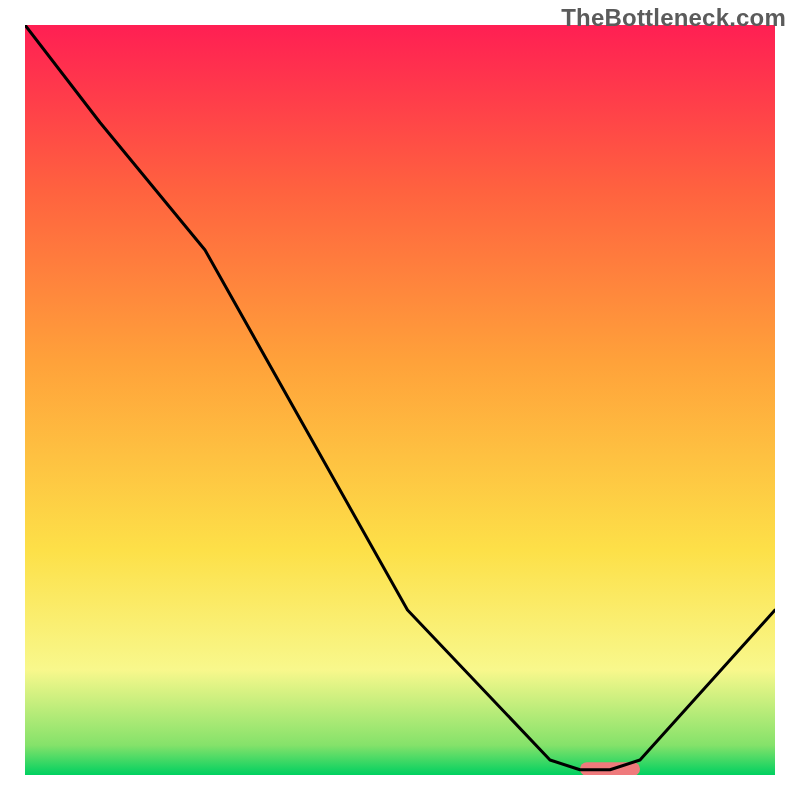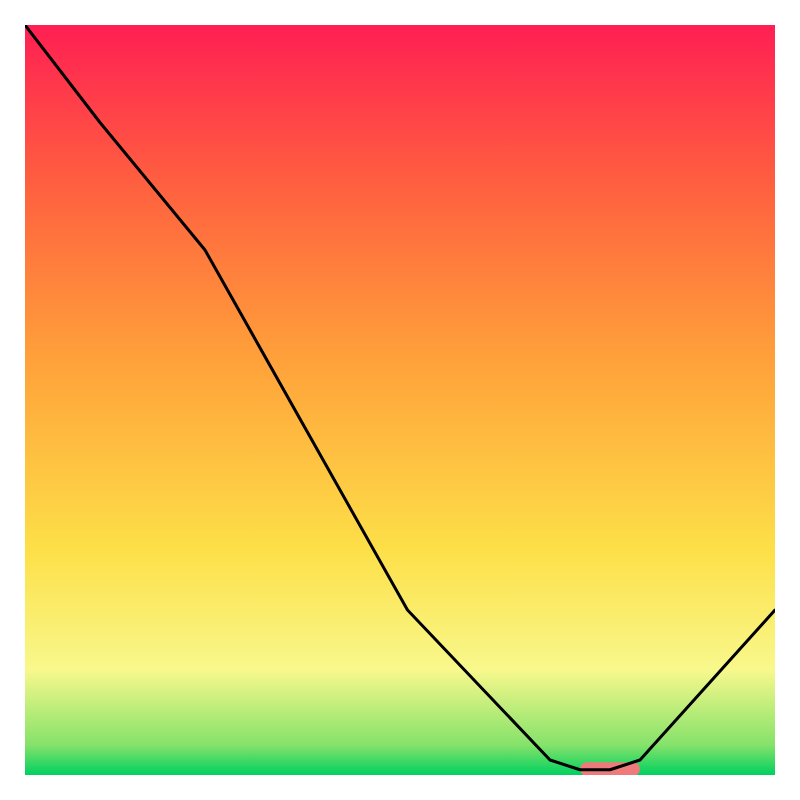--- a/index.html
+++ b/index.html
@@ -45,20 +45,21 @@
     position: absolute;
     inset: 0;
     z-index: 1;
   }
 </style>
 </head>
 <body>
 
 <div class="chart-container">
 
+  <div class="watermark">TheBottleneck.com</div>
 
   <div class="plot-area">
     <svg class="bg-gradient" viewBox="0 0 100 100" preserveAspectRatio="none">
       <defs>
         <linearGradient id="grad" x1="0" y1="1" x2="0" y2="0">
             <stop offset="0%" stop-color="#00d060"></stop>
             <stop offset="4%" stop-color="#85e26a"></stop>
             <stop offset="14.000000000000002%" stop-color="#f8f88c"></stop>
             <stop offset="30%" stop-color="#fde048"></stop>
             <stop offset="55.00000000000001%" stop-color="#ffa23a"></stop>

